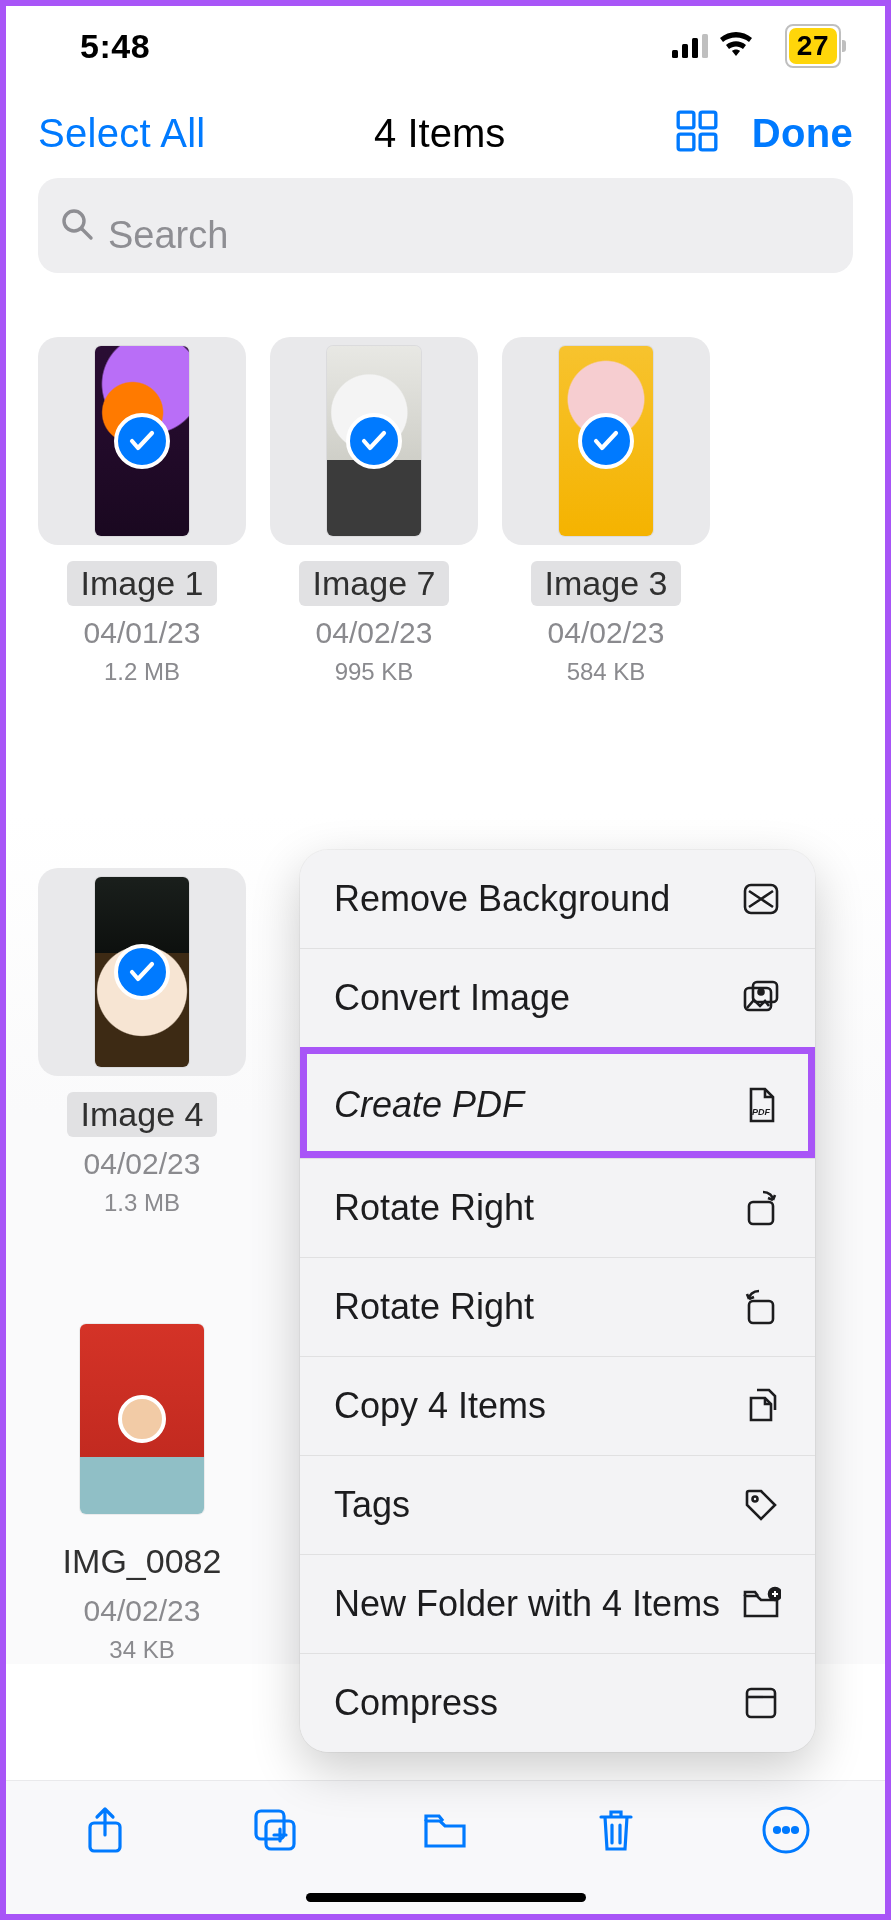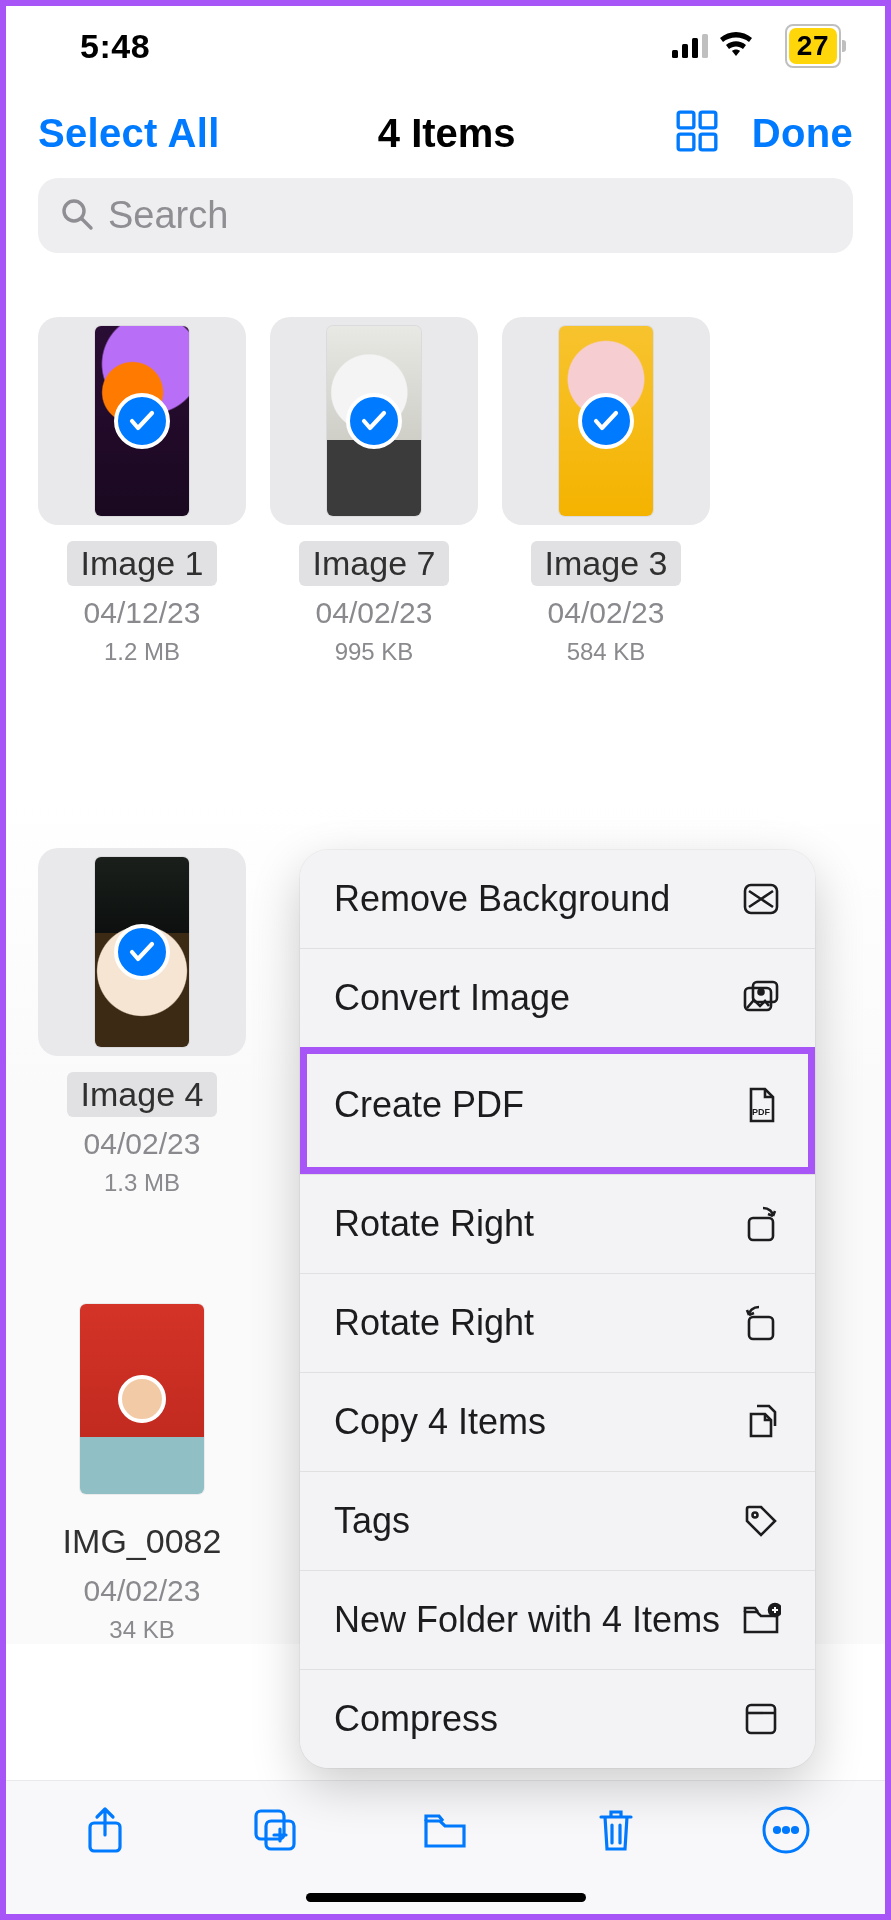--- a/index.html
+++ b/index.html
@@ -56,37 +56,37 @@
   }
 
   
   .nav-bar {
     display: flex;
     align-items: center;
     justify-content: space-between;
     padding: 30px 38px 14px 38px;
   }
   .nav-left, .nav-right { display:flex; align-items:center; gap: 32px; }
-  .nav-link { color:#007aff; font-size:40px; font-weight:700; letter-spacing:0.3px; }
-  .nav-title { font-size:40px; font-weight:700; color:#000; }
+  .nav-link { color:#007aff; font-size:40px; font-weight:400; letter-spacing:0.3px; }
+  .nav-title { font-size:40px; font-weight:400; color:#000; }
   .icon-grid svg { width:46px; height:46px; }
 
   
   .search-wrap { padding: 6px 38px 20px; }
   .search-field {
     background:#eeeef0;
     border-radius:20px;
     display:flex;
     align-items:center;
     padding: 16px 22px;
     gap:14px;
   }
   .search-field input {
     border:none; background:transparent; outline:none;
-    font-size:38px; color:#1d4ed8; width:100%;
+    font-size:38px; color:#1d4ed8; width:100%;margin-top:20px;
   }
   .search-field input::placeholder { color:#8e8e93; }
 
   
   .content {
     padding: 44px 38px 0;
     display:flex;
     flex-wrap:wrap;
     gap: 68px 24px;
     background: linear-gradient(#fff,#fff 520px, #fafafb 820px);
@@ -180,21 +180,22 @@
     color:#1c1c1e;
     background:#f3f3f5;
   }
   .menu-row + .menu-row { border-top: 1.5px solid rgba(0,0,0,0.08); }
   .menu-row.highlighted {
     outline: 7px solid #a855f7;
     outline-offset: -7px;
     position:relative;
     z-index:1;
     padding-top:36px;
-    padding-bottom:48px;
+    padding-bottom:32px;
+    font-style:italic;
   }
   .menu-icon { width:40px; height:40px; flex-shrink:0; }
 
   
   .toolbar {
     position:absolute;
     left:0; right:0; bottom:0;
     height:140px;
     background:#f8f8fa;
     border-top:1px solid rgba(0,0,0,0.06);
@@ -270,21 +271,21 @@
   <div class="file-item">
     <div class="thumb-box">
       <div class="thumb-inner art1"></div>
       <div class="sel-check">
         <svg width="30" height="30" viewBox="0 0 30 30">
             <path d="M5 15l6 7L25 7" fill="none" stroke="#fff" stroke-width="4.2" stroke-linecap="round" stroke-linejoin="round"></path>
           </svg>
       </div>
     </div>
     <div class="file-name">Image 1</div>
-    <div class="file-meta">04/12/23</div>
+    <div class="file-meta">04/01/23</div>
     <div class="file-size">1.2 MB</div>
   </div>
 
   <div class="file-item">
     <div class="thumb-box">
       <div class="thumb-inner art2"></div>
       <div class="sel-check">
         <svg width="30" height="30" viewBox="0 0 30 30">
             <path d="M5 15l6 7L25 7" fill="none" stroke="#fff" stroke-width="4.2" stroke-linecap="round" stroke-linejoin="round"></path>
           </svg>

